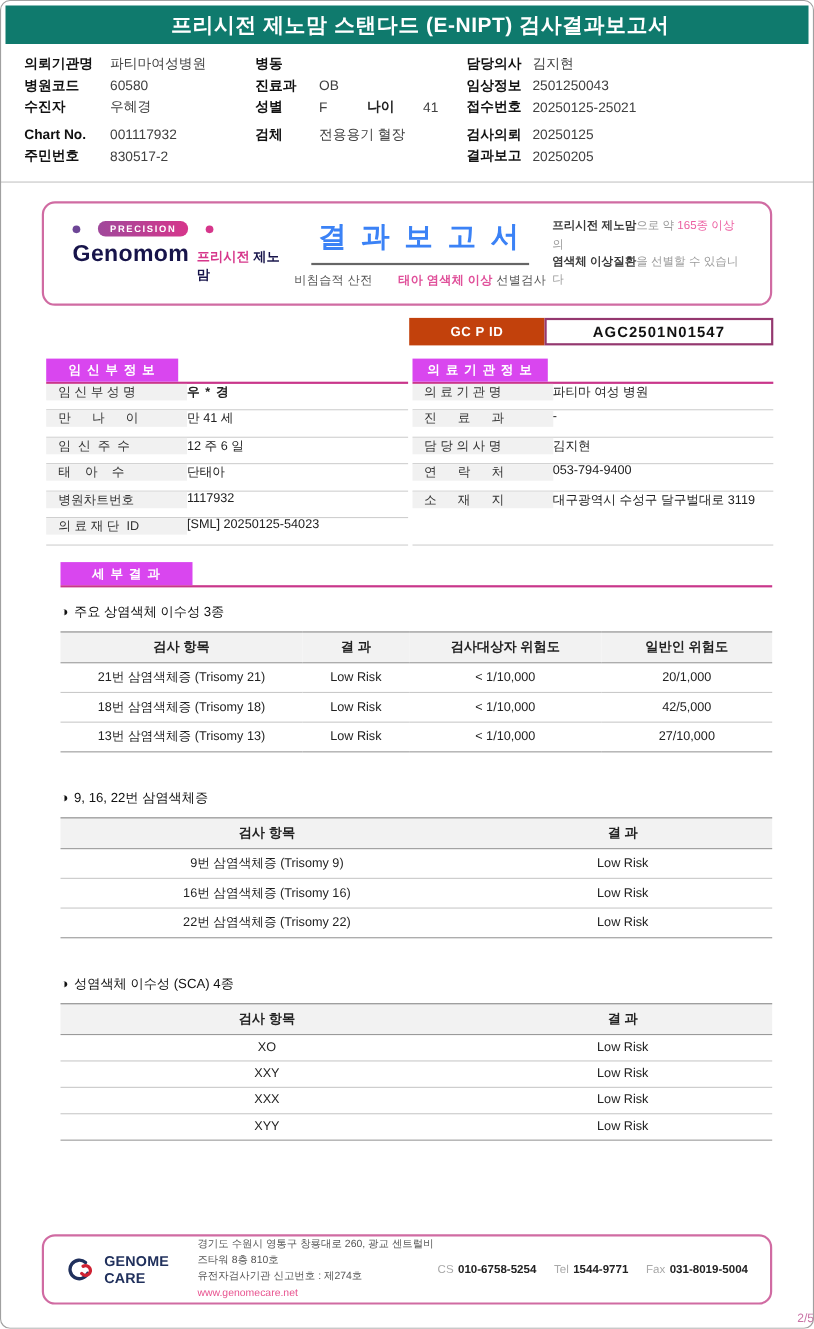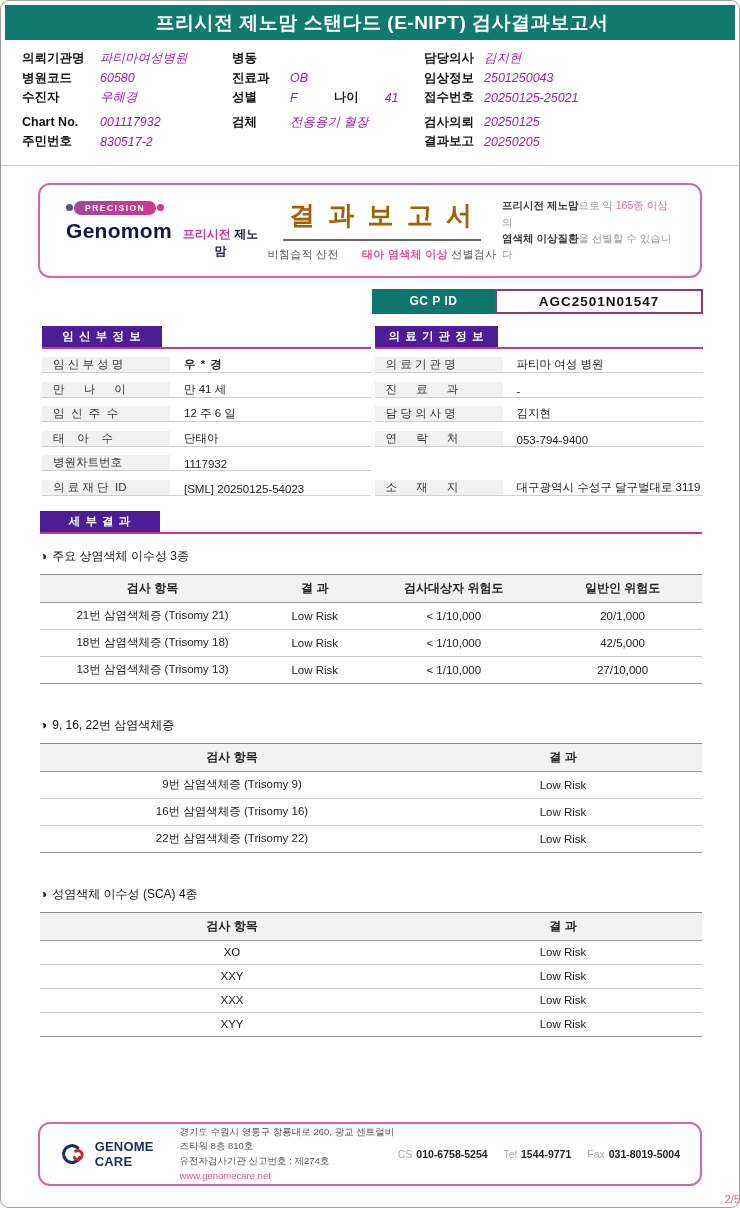--- a/index.html
+++ b/index.html
@@ -11,71 +11,71 @@
   .topbar{margin:5px 5px 0;height:35px;background:#0f7a6d;display:flex;align-items:center;justify-content:center;}
   .topbar .ttl{color:#fff;font-weight:700;font-size:19px;letter-spacing:0.5px;margin-left:24px;}
   .top-info{padding:9px 14px 13px 22px;border-bottom:1px solid #c4c4c4;
             display:grid;grid-template-columns:210px 192px 1fr;font-size:12.5px;}
   .trow{display:flex;align-items:center;height:19.5px;white-space:pre;}
   .tcol .trow:nth-child(4){margin-top:5px;}
   .trow .lb{font-weight:700;color:#111;}
   .tcol1 .lb{width:78px;}
   .tcol2 .lb{width:58px;}
   .tcol3 .lb{width:60px;}
-  .trow .vl{color:#a21caf;font-style:italic;}
+  .trow .vl{color:#404040;}
   .lb2{font-weight:700;margin-left:36px;margin-right:26px;}
 
   
   .rcard{margin:17px 38px 0;height:95px;border:2.5px solid #d06ba2;border-radius:12px;
          display:flex;align-items:center;padding:0 26px;box-sizing:border-box;}
   .glogo{width:196px;}
-  .badge-row{display:flex;align-items:center;gap:1px;margin-bottom:4px;}
+  .badge-row{display:flex;align-items:center;gap:16px;margin-bottom:4px;}
   .bdot{width:7px;height:7px;border-radius:50%;}
   .bdot.l{background:#6d4596;}
   .bdot.r{background:#d6368b;}
   .badge{background:linear-gradient(90deg,#a0489b,#d6368b);color:#fff;font-size:8.5px;font-weight:700;
          letter-spacing:1.5px;padding:2px 11px;border-radius:8px;}
-  .brandline{display:flex;align-items:baseline;gap:7px;text-align:center;}
+  .brandline{display:flex;align-items:baseline;gap:7px;}
   .brand{font-size:21px;font-weight:800;color:#17144a;letter-spacing:0.3px;}
   .brand-kr{font-size:12px;font-weight:700;}
   .brand-kr .pk{color:#d6368b;}
   .brand-kr .dk{color:#17144a;}
   .rc-center{flex:1;display:flex;flex-direction:column;align-items:center;}
-  .rc-title{font-size:26px;font-weight:800;color:#a16207;letter-spacing:3px;border-bottom:2px solid #666;
+  .rc-title{font-size:26px;font-weight:800;color:#3b82f6;letter-spacing:3px;border-bottom:2px solid #666;
             padding:0 6px 6px;}
   .rc-sub{margin-top:6px;font-size:11px;color:#555;letter-spacing:0.3px;}
   .rc-sub .pk{color:#e0509a;font-weight:700;padding-left:20px;}
   .rc-note{width:172px;font-size:10.5px;color:#999;line-height:1.55;text-align:left;}
   .rc-note b{color:#3a3a3a;}
   .rc-note .pk{color:#ec5fa1;}
 
   
   .gcp{margin:11px 37px 0 0;display:flex;justify-content:flex-end;}
   .gcp-in{width:331px;display:flex;height:25px;}
-  .gcp-lb{flex:0 0 123px;background:#0f766e;color:#fff;font-weight:700;font-size:12px;
+  .gcp-lb{flex:0 0 123px;background:#c2410c;color:#fff;font-weight:700;font-size:12px;
           display:flex;align-items:center;justify-content:center;letter-spacing:0.5px;}
   .gcp-vl{flex:1;border:2px solid #94386f;box-sizing:border-box;display:flex;align-items:center;
           justify-content:center;font-weight:700;font-size:13.5px;letter-spacing:1px;color:#111;}
 
   
   .cards{margin:12px 37px 0 42px;display:flex;gap:4px;}
   .icard{flex:1;min-width:0;}
   .pill{display:inline-flex;align-items:center;justify-content:center;min-width:120px;height:21px;
-        background:#4c1d95;color:#fff;font-size:11.5px;font-weight:700;padding:0 14px;
+        background:#d946ef;color:#fff;font-size:11.5px;font-weight:700;padding:0 14px;
         letter-spacing:1px;box-sizing:border-box;white-space:pre;}
   .pill-line{height:2px;background:#c9368b;}
-  .irow{display:flex;align-items:flex-end;min-height:23.5px;border-bottom:1px solid #cfcfcf;font-size:11.5px;}
+  .irow{display:flex;align-items:flex-start;min-height:23.5px;border-bottom:1px solid #cfcfcf;font-size:11.5px;}
   .irow .rl{flex:0 0 106px;background:#f1f1f1;display:flex;align-items:center;padding:0 11px;
             color:#333;white-space:pre;}
-  .irow .rv{flex:1;display:flex;align-items:center;padding-left:14px;color:#222;}
+  .irow .rv{flex:1;display:flex;align-items:center;color:#222;}
   .irow.bold .rv{font-weight:700;letter-spacing:1px;}
   .irow.tall{min-height:48px;}
 
   
-  .detail{margin:15px 38px 0 40px;}
+  .detail{margin:15px 38px 0 55px;}
   .sec-head{margin:14px 0 9px;font-size:12px;color:#111;display:flex;align-items:center;gap:5px;}
   .sec-head.spaced{margin-top:33px;}
   .rtable{width:100%;border-collapse:collapse;font-size:11.5px;color:#222;table-layout:fixed;}
   .rtable th{background:#f2f2f2;border-top:1.5px solid #8a8a8a;border-bottom:1.5px solid #9a9a9a;
              padding:5px 2px;font-weight:700;text-align:center;font-size:12px;}
   .rtable td{border-bottom:1px solid #c9c9c9;padding:5.5px 2px;text-align:center;}
   .rtable tbody tr:last-child td{border-bottom:1.5px solid #9a9a9a;}
 
   
   .fcard{position:absolute;left:38px;right:38px;bottom:22px;height:64px;border:2.5px solid #d06ba2;

